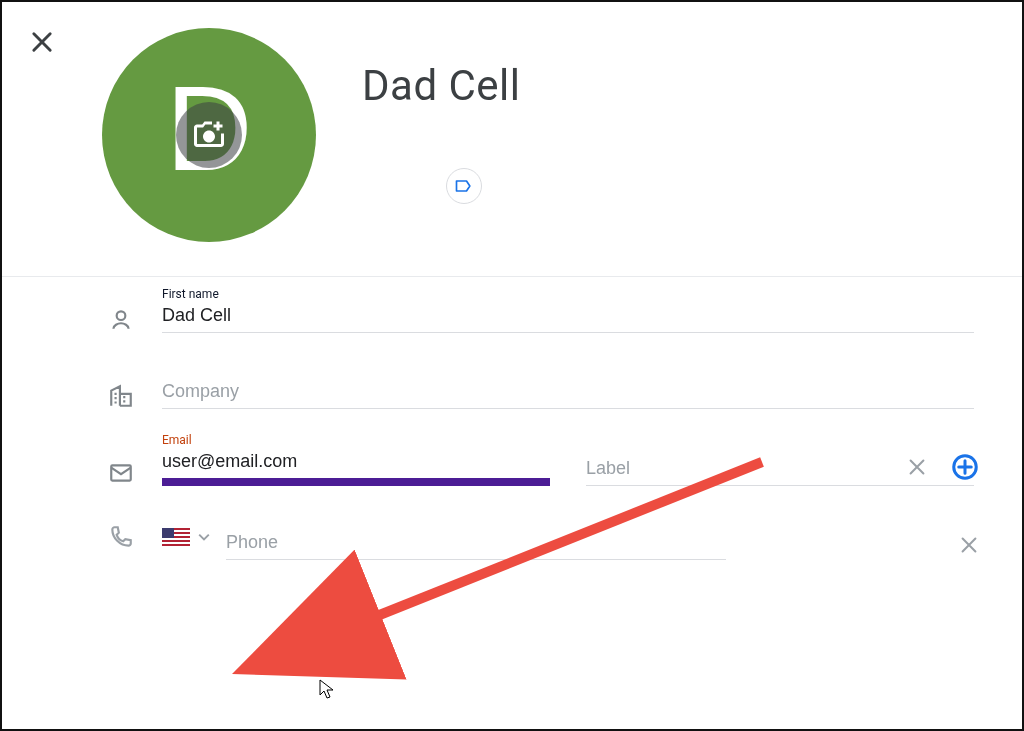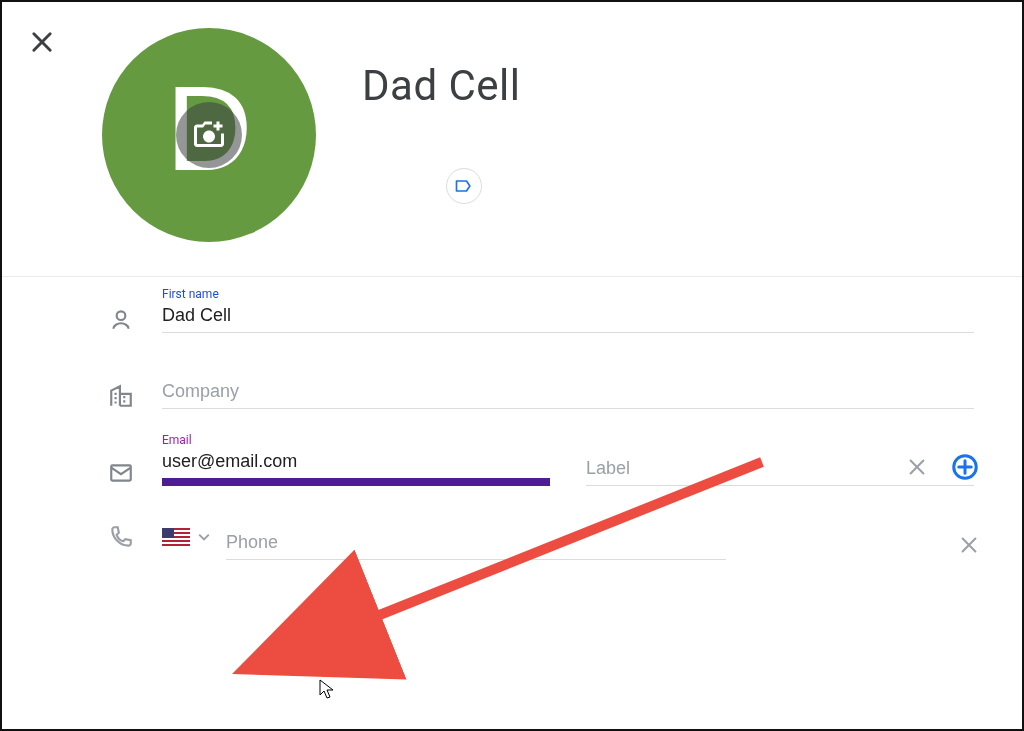--- a/index.html
+++ b/index.html
@@ -11,22 +11,22 @@
   .avatar { width:214px; height:214px; border-radius:50%; background:#659a41; display:flex; align-items:center; justify-content:center; }
   .avatar-letter { color:#fff; font-size:120px; font-weight:400; line-height:1; font-family:Arial,sans-serif; position:absolute; left:50%; top:50%; transform:translate(-50%,-56%);}
   .cam-circle { position:absolute; left:50%; top:50%; transform:translate(-50%,-50%); width:66px; height:66px; border-radius:50%; background:rgba(60,64,67,0.55); display:flex; align-items:center; justify-content:center; }
   .contact-name { font-size:42px; font-weight:400; color:#3c4043; letter-spacing:0.5px; margin-left:46px; margin-top:-100px;}
   .label-chip { position:absolute; left:444px; top:166px; width:36px; height:36px; border:1px solid #dadce0; border-radius:50%; display:flex; align-items:center; justify-content:center; cursor:pointer;}
   .divider { height:1px; background:#e8eaed; margin:34px 0 10px 0; }
   .form { padding:0 48px 0 106px; }
   .row { display:flex; align-items:flex-end; position:relative; }
   .row .icon { width:54px; display:flex; align-items:center; justify-content:flex-start; color:#80868b; }
   .field { flex:1; margin:10px 0 0 0; position:relative; }
-  .floating-label { position:absolute; top:-10px; left:0; font-size:12px; color:#1d4ed8; }
-  .floating-label.active { color:#a21caf; }
+  .floating-label { position:absolute; top:-10px; left:0; font-size:12px; color:#0f172a; }
+  .floating-label.active { color:#c2410c; }
   input.text-input { width:100%; border:none; border-bottom:1px solid #dadce0; font-size:18px; padding:8px 0 6px 0; outline:none; background:transparent; color:#202124; }
   input.text-input::placeholder { color:#9aa0a6; }
   input.text-input.focused { border-bottom:8px solid #4c1d95; }
   .email-row { margin-top:24px; }
   .email-row .email-field { width:340px; margin-right:36px; }
   .label-field { width:310px; }
   .row-actions { position:absolute; right:-6px; bottom:4px; display:flex; align-items:center; gap:22px; }
   .clear-x { color:#9aa0a6; cursor:pointer; width:22px; height:22px; }
   .add-btn { width:30px; height:30px; color:#1a73e8; cursor:pointer; }
   .phone-row { margin-top:28px; align-items:center; }

